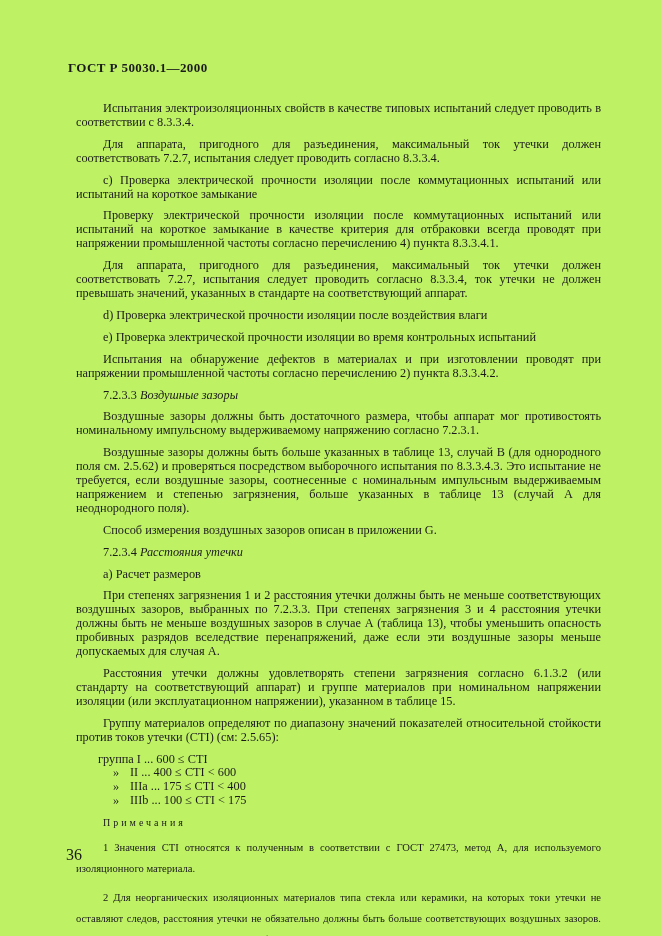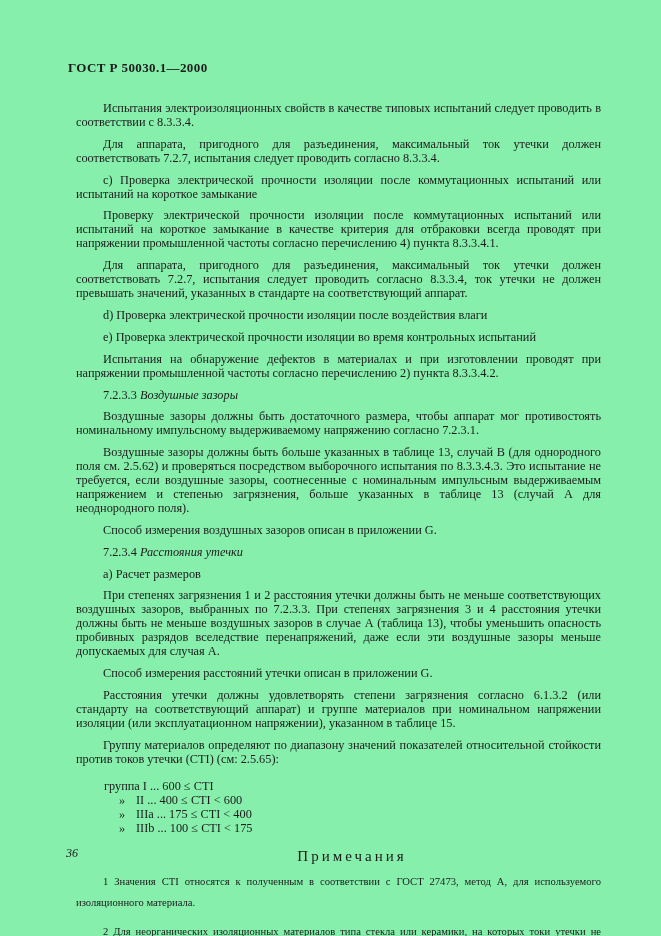--- a/index.html
+++ b/index.html
@@ -11,21 +11,21 @@
     width: 661px;
     height: 936px;
     position: relative;
     overflow: hidden;
     font-family: "Liberation Serif", "DejaVu Serif", serif;
     color: #1b1b1b;
   }
   .page {
     position: absolute;
     inset: 0;
-    background: #86efac;
+    background: #bef264;
   }
   .doc-header {
     position: absolute;
     left: 68px;
     top: 60px;
     font-size: 13px;
     font-weight: bold;
     letter-spacing: 0.4px;
     white-space: nowrap;
   }
@@ -34,49 +34,48 @@
     left: 68px;
     top: 94px;
     width: 541px;
     font-size: 12.3px;
     line-height: 13.9px;
     text-align: justify;
   }
   .content p { margin: 8px; }
   .para { text-indent: 27px; }
   .clause-title { font-style: italic; font-family: Liberation Serif, serif; }
-  .group-list { margin: 14px; text-align: left; }
+  .group-list { margin: 8px; text-align: left; }
   .group-row { padding-left: 22px; white-space: nowrap; }
   .gmark {
     display: inline-block;
     width: 17px;
     margin-left: 15px;
     text-align: left;
   }
   .notes-label {
     margin-top: 7px !important;
-    font-size: 15px;
+    font-size: 10px;
     line-height: 13px;
     letter-spacing: 3px;
     text-indent: 27px;
-    text-align: center;
+    text-align: left;
   }
   .note {
     font-size: 10.6px;
     line-height: 21px;
     text-indent: 27px;
     text-align: justify;
   }
   .after-notes { margin-top: 5px !important; font-family: Liberation Mono, monospace; }
   .page-number {
     position: absolute;
     left: 66px;
     top: 846px;
-    font-size: 12px;
-    font-style: italic;
+    font-size: 16px;
   }
 </style>
 </head>
 <body>
 
 <div class="page">
   <div class="doc-header">ГОСТ Р 50030.1—2000</div>
 
   <main class="content" id="content">
       <p class="para">Испытания электроизоляционных свойств в качестве типовых испытаний следует проводить в соответствии с 8.3.3.4.</p>
@@ -87,21 +86,20 @@
       <p class="para">d) Проверка электрической прочности изоляции после воздействия влаги</p>
       <p class="para">e) Проверка электрической прочности изоляции во время контрольных испытаний</p>
       <p class="para">Испытания на обнаружение дефектов в материалах и при изготовлении проводят при напряжении промышленной частоты согласно перечислению 2) пункта 8.3.3.4.2.</p>
       <p class="para clause"><span class="clause-num">7.2.3.3 </span><span class="clause-title">Воздушные зазоры</span></p>
       <p class="para">Воздушные зазоры должны быть достаточного размера, чтобы аппарат мог противостоять номинальному импульсному выдерживаемому напряжению согласно 7.2.3.1.</p>
       <p class="para">Воздушные зазоры должны быть больше указанных в таблице 13, случай В (для однородного поля см. 2.5.62) и проверяться посредством выборочного испытания по 8.3.3.4.3. Это испытание не требуется, если воздушные зазоры, соотнесенные с номинальным импульсным выдерживаемым напряжением и степенью загрязнения, больше указанных в таблице 13 (случай А для неоднородного поля).</p>
       <p class="para">Способ измерения воздушных зазоров описан в приложении G.</p>
       <p class="para clause"><span class="clause-num">7.2.3.4 </span><span class="clause-title">Расстояния утечки</span></p>
       <p class="para">a) Расчет размеров</p>
       <p class="para">При степенях загрязнения 1 и 2 расстояния утечки должны быть не меньше соответствующих воздушных зазоров, выбранных по 7.2.3.3. При степенях загрязнения 3 и 4 расстояния утечки должны быть не меньше воздушных зазоров в случае А (таблица 13), чтобы уменьшить опасность пробивных разрядов вселедствие перенапряжений, даже если эти воздушные зазоры меньше допускаемых для случая А.</p>
-      <p class="para">Способ измерения расстояний утечки описан в приложении G.</p>
       <p class="para">Расстояния утечки должны удовлетворять степени загрязнения согласно 6.1.3.2 (или стандарту на соответствующий аппарат) и группе материалов при номинальном напряжении изоляции (или эксплуатационном напряжении), указанном в таблице 15.</p>
       <p class="para">Группу материалов определяют по диапазону значений показателей относительной стойкости против токов утечки (CTI) (см: 2.5.65):</p>
       <div class="group-list">
         <div class="group-row first"><span class="glabel">группа I ... 600 ≤ CTI</span></div>
         <div class="group-row"><span class="gmark">»</span><span class="glabel">II ... 400 ≤ CTI &lt; 600</span></div>
         <div class="group-row"><span class="gmark">»</span><span class="glabel">IIIa ... 175 ≤ CTI &lt; 400</span></div>
         <div class="group-row"><span class="gmark">»</span><span class="glabel">IIIb ... 100 ≤ CTI &lt; 175</span></div>
       </div>
       <p class="notes-label">Примечания</p>
       <p class="note">1 Значения CTI относятся к полученным в соответствии с ГОСТ 27473, метод А, для используемого изоляционного материала.</p>

